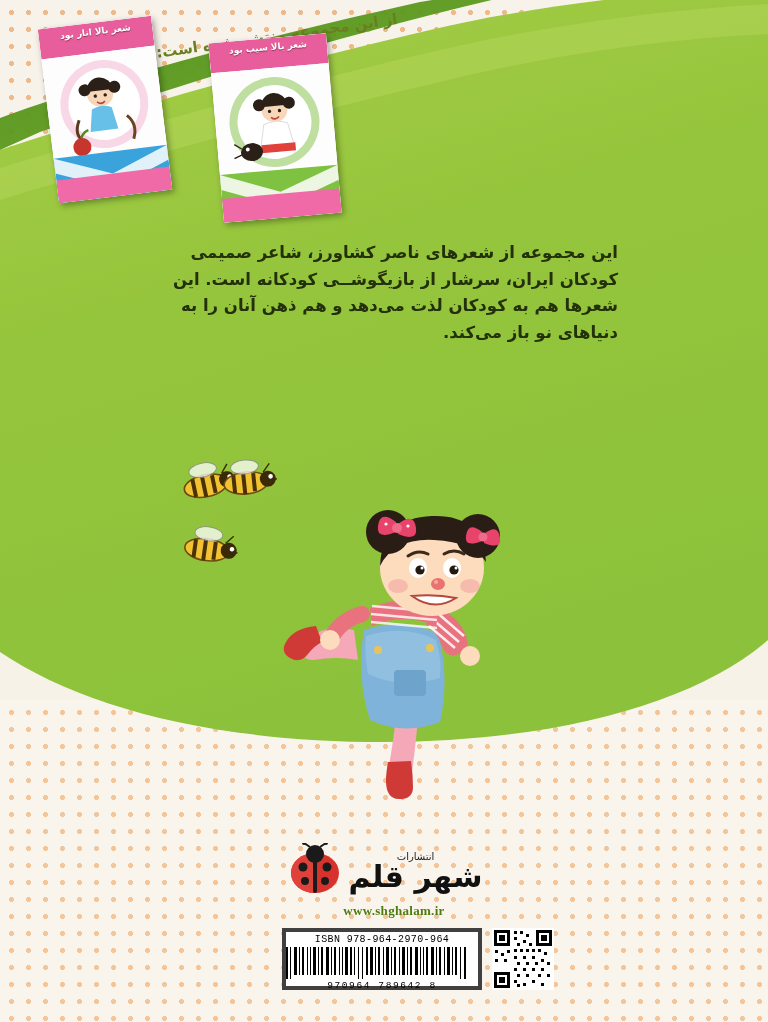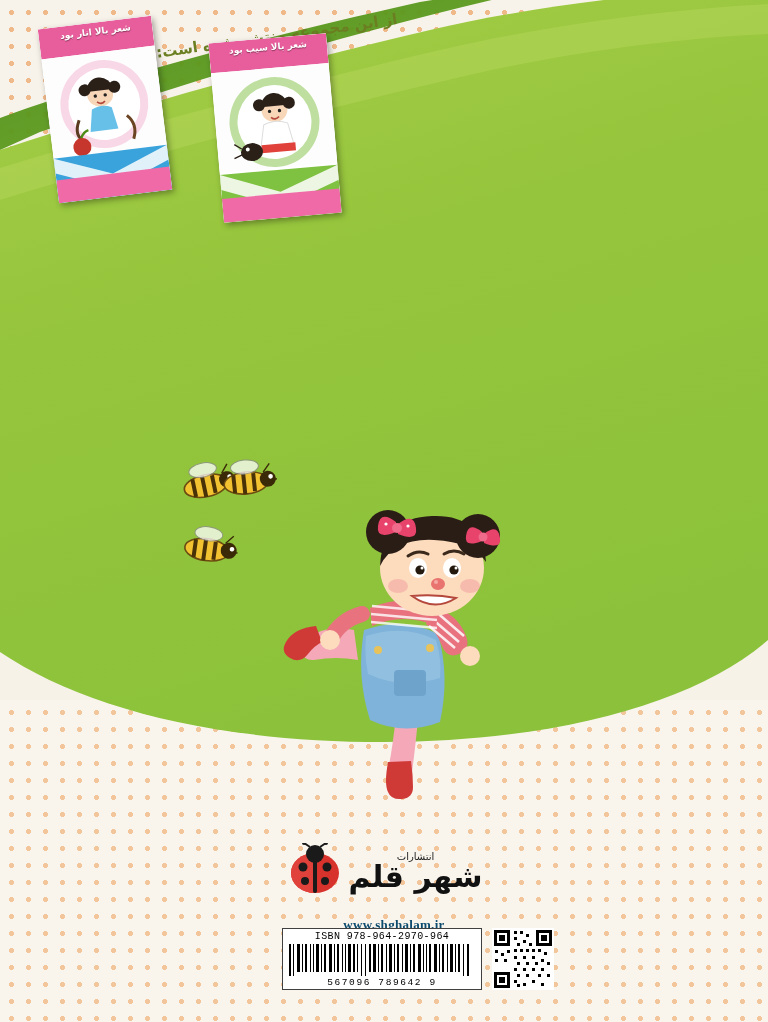--- a/index.html
+++ b/index.html
@@ -84,29 +84,29 @@
     display:flex;align-items:center;justify-content:center;gap:5px;
     height:62px;
   }
   .pub-name{
     font-size:30px;color:#111;font-weight:bold;line-height:1;
     font-family:"DejaVu Sans", sans-serif;
     letter-spacing:-1px;
   }
   .pub-sub{font-size:10px;color:#222;}
   .website{
-    margin-top:15px;font-size:13px;color:#0c4a6e;font-weight:bold;
+    margin-top:1px;font-size:13px;color:#4d7c0f;font-weight:bold;
     font-family:"Liberation Serif", serif;
     letter-spacing:.3px;
     padding-left:20px;
   }
   
   .barcode-box{
     position:absolute;left:282px;top:928px;width:200px;height:62px;
-    background:#ffffff;border:1px solid #404040;
+    background:#ffffff;border:4px solid #404040;
     box-sizing:border-box;padding:2px 4px 0 4px;
   }
   .isbn-text{
     font-family:"Liberation Mono", monospace;
     font-size:10px;text-align:center;color:#000;letter-spacing:.4px;
   }
   .bars{height:32px;margin-top:2px;display:block;}
   .barnum{
     font-family:"Liberation Mono", monospace;
     font-size:9.5px;text-align:center;color:#000;letter-spacing:1.6px;
@@ -200,20 +200,21 @@
       <circle cx="30" cy="109" r="2" fill="#fff"></circle>
       <path d="M24,108 l-7,-5 M24,114 l-8,3" stroke="#2b2018" stroke-width="1.4"></path>
       <rect x="0" y="132" width="118" height="48" fill="#7fc242"></rect>
       <path d="M0,132 L59,154 L118,132 L118,147 L59,169 L0,147 Z" fill="#ffffff" opacity="0.85"></path>
       <rect x="0" y="156" width="118" height="24" fill="#f06aa8"></rect>
     </svg>
     <div class="ttitle">شعر بالا سیب بود</div>
   </div>
 
   <div class="blurb">
+    <p>این مجموعه از شعرهای ناصر کشاورز، شاعر صمیمی کودکان ایران، سرشار از بازیگوشــی کودکانه است. این شعرها هم به کودکان لذت می‌دهد و هم ذهن آنان را به دنیاهای نو باز می‌کند.</p>
   </div>
 
   <div class="bees">
     <svg width="140" height="130" viewBox="0 0 140 130" xmlns="http://www.w3.org/2000/svg">
       <g transform="translate(6,18) rotate(-12)">
         <ellipse cx="28" cy="22" rx="22" ry="11" fill="#f2c231" stroke="#6b4b10" stroke-width="1.6"></ellipse>
         <path d="M16,13 v18 M26,11 v22 M36,13 v18" stroke="#4a3208" stroke-width="4"></path>
         <circle cx="50" cy="20" r="8" fill="#3a2a08"></circle>
         <circle cx="53" cy="18" r="2.3" fill="#fff"></circle>
         <ellipse cx="28" cy="6" rx="14" ry="7" fill="#ffffff" opacity="0.75" stroke="#8a8a8a" stroke-width="1"></ellipse>
@@ -368,21 +369,21 @@
           <rect x="152" y="0" width="1" height="28"></rect>
         <rect x="155" y="0" width="2" height="28"></rect>
           <rect x="160" y="0" width="1" height="28"></rect>
         <rect x="163" y="0" width="3" height="28"></rect>
           <rect x="168" y="0" width="1" height="28"></rect>
         <rect x="171" y="0" width="2" height="28"></rect>
           <rect x="176" y="0" width="1" height="32"></rect>
         <rect x="180" y="0" width="2" height="32"></rect>
       </g>
     </svg>
-    <div class="barnum">9 789642 567096</div>
+    <div class="barnum">8 789642 970964</div>
   </div>
 
   <div class="qr">
     <svg width="62" height="62" viewBox="0 0 62 62" xmlns="http://www.w3.org/2000/svg">
       <rect width="62" height="62" fill="#fff"></rect>
       <g fill="#000">
         <rect x="2" y="2" width="16" height="16"></rect>
           <rect x="5" y="5" width="10" height="10" fill="#fff"></rect>
           <rect x="7" y="7" width="6" height="6"></rect>
         <rect x="44" y="2" width="16" height="16"></rect>

